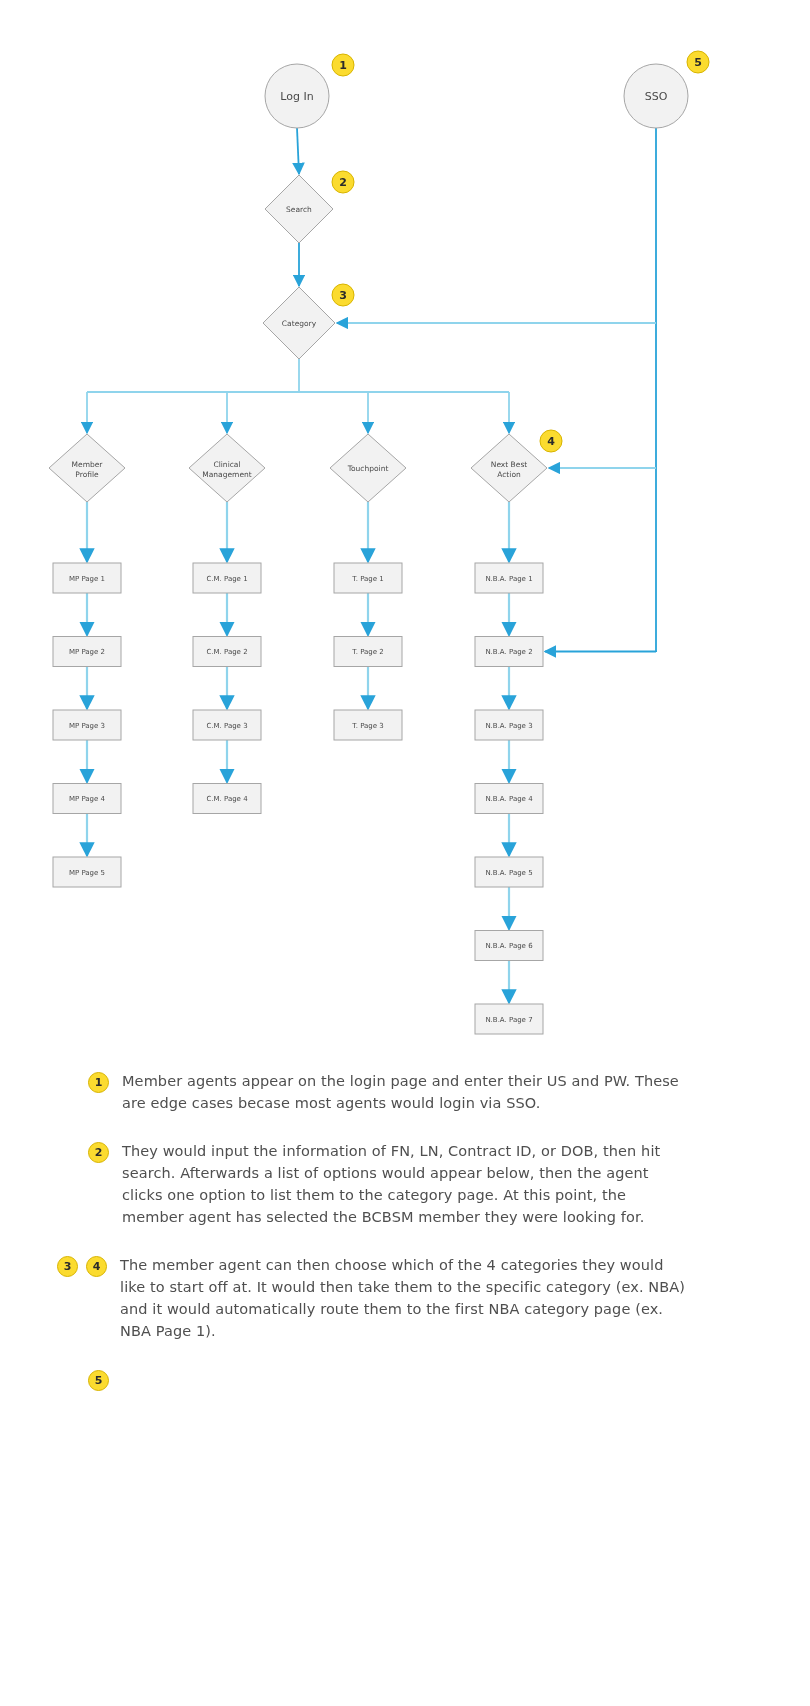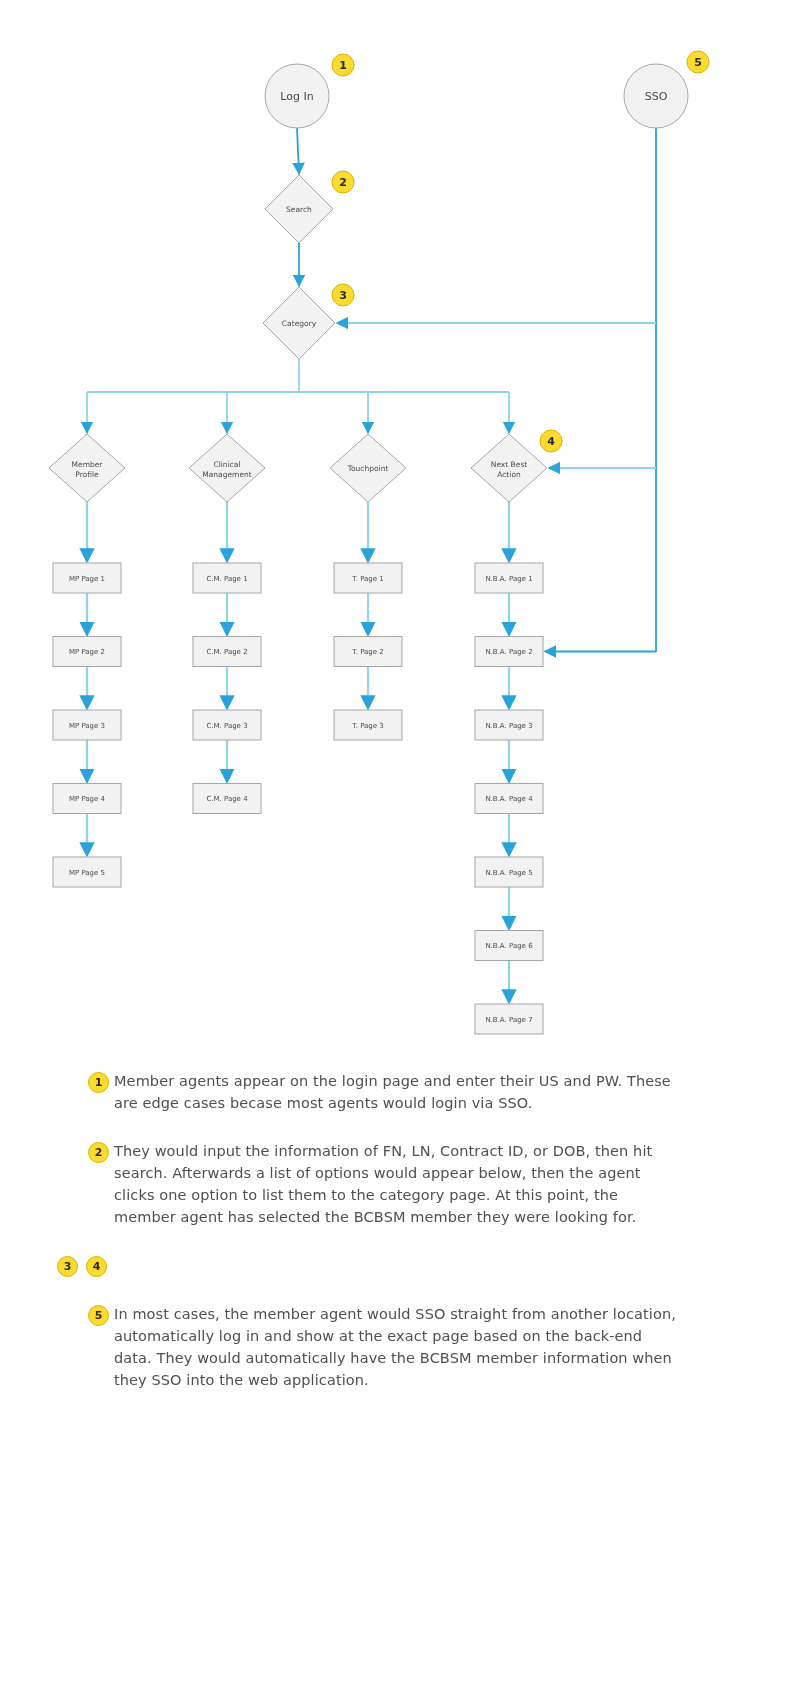--- a/index.html
+++ b/index.html
@@ -20,21 +20,21 @@
   .legend-badges{flex:0 0 auto;display:flex;gap:8px;padding-top:2px;}
   .badge{
     width:21px;height:21px;border-radius:50%;
     background:#fbdb2f;border:1px solid #d8b400;
     display:flex;align-items:center;justify-content:center;
     font-size:11px;font-weight:bold;color:#2b2b2b;
     box-sizing:border-box;flex:0 0 auto;
   }
   .legend-text{
     font-size:14.5px;line-height:22px;color:#4f4f4f;
-    margin-left:5px;letter-spacing:0.1px;
+    margin-left:13px;letter-spacing:0.1px;
   }
   .row-1{margin-left:88px;}
   .row-2{margin-left:88px;}
   .row-3{margin-left:57px;}
   .row-4{margin-left:88px;}
   .legend-text.w1{width:570px;}
 </style>
 </head>
 <body>
 
@@ -174,20 +174,20 @@
       <div class="legend-badges">
         <div class="badge">2</div>
       </div>
       <div class="legend-text w1">They would input the information of FN, LN, Contract ID, or DOB, then hit search. Afterwards a list of options would appear below, then the agent clicks one option to list them to the category page. At this point, the member agent has selected the BCBSM member they were looking for.</div>
     </div>
     <div class="legend-row row-3">
       <div class="legend-badges">
         <div class="badge">3</div>
         <div class="badge">4</div>
       </div>
+      <div class="legend-text w1">The member agent can then choose which of the 4 categories they would like to start off at. It would then take them to the specific category (ex. NBA) and it would automatically route them to the first NBA category page (ex. NBA Page 1).</div>
     </div>
     <div class="legend-row row-4">
       <div class="legend-badges">
         <div class="badge">5</div>
       </div>
-      <div class="legend-text w1">In most cases, the member agent would SSO straight from another location, automatically log in and show at the exact page based on the back-end data. They would automatically have the BCBSM member information when they SSO into the web application.</div>
     </div>
   </div>
 
 </body></html>

